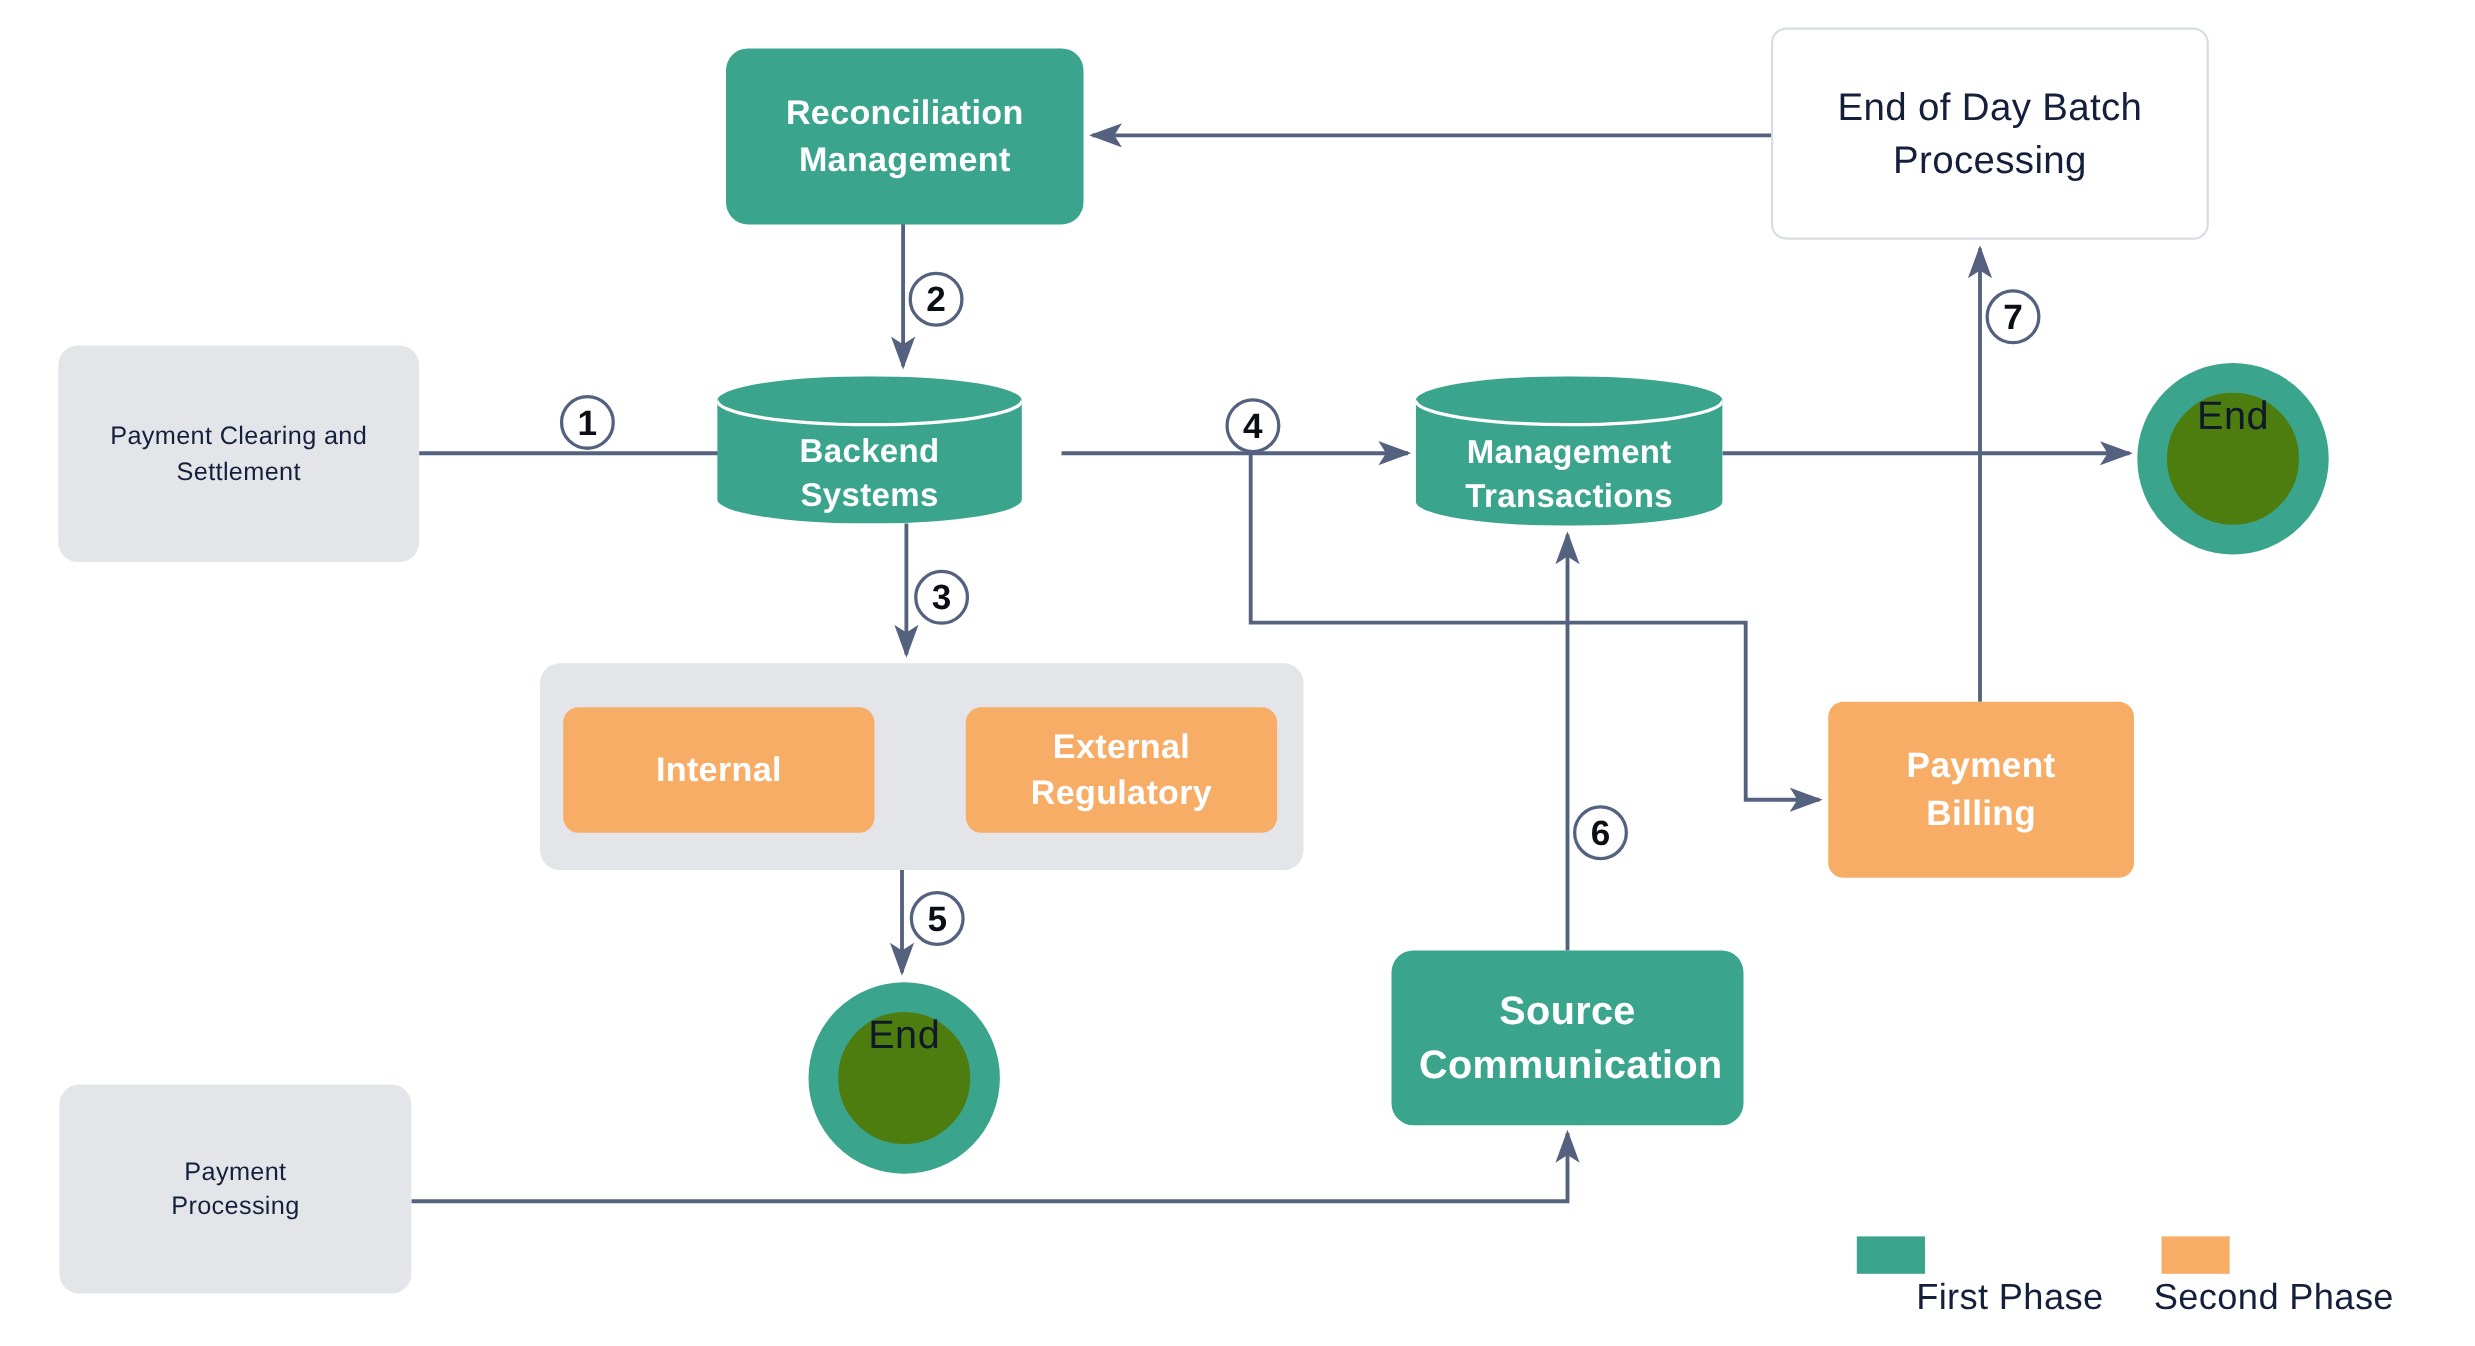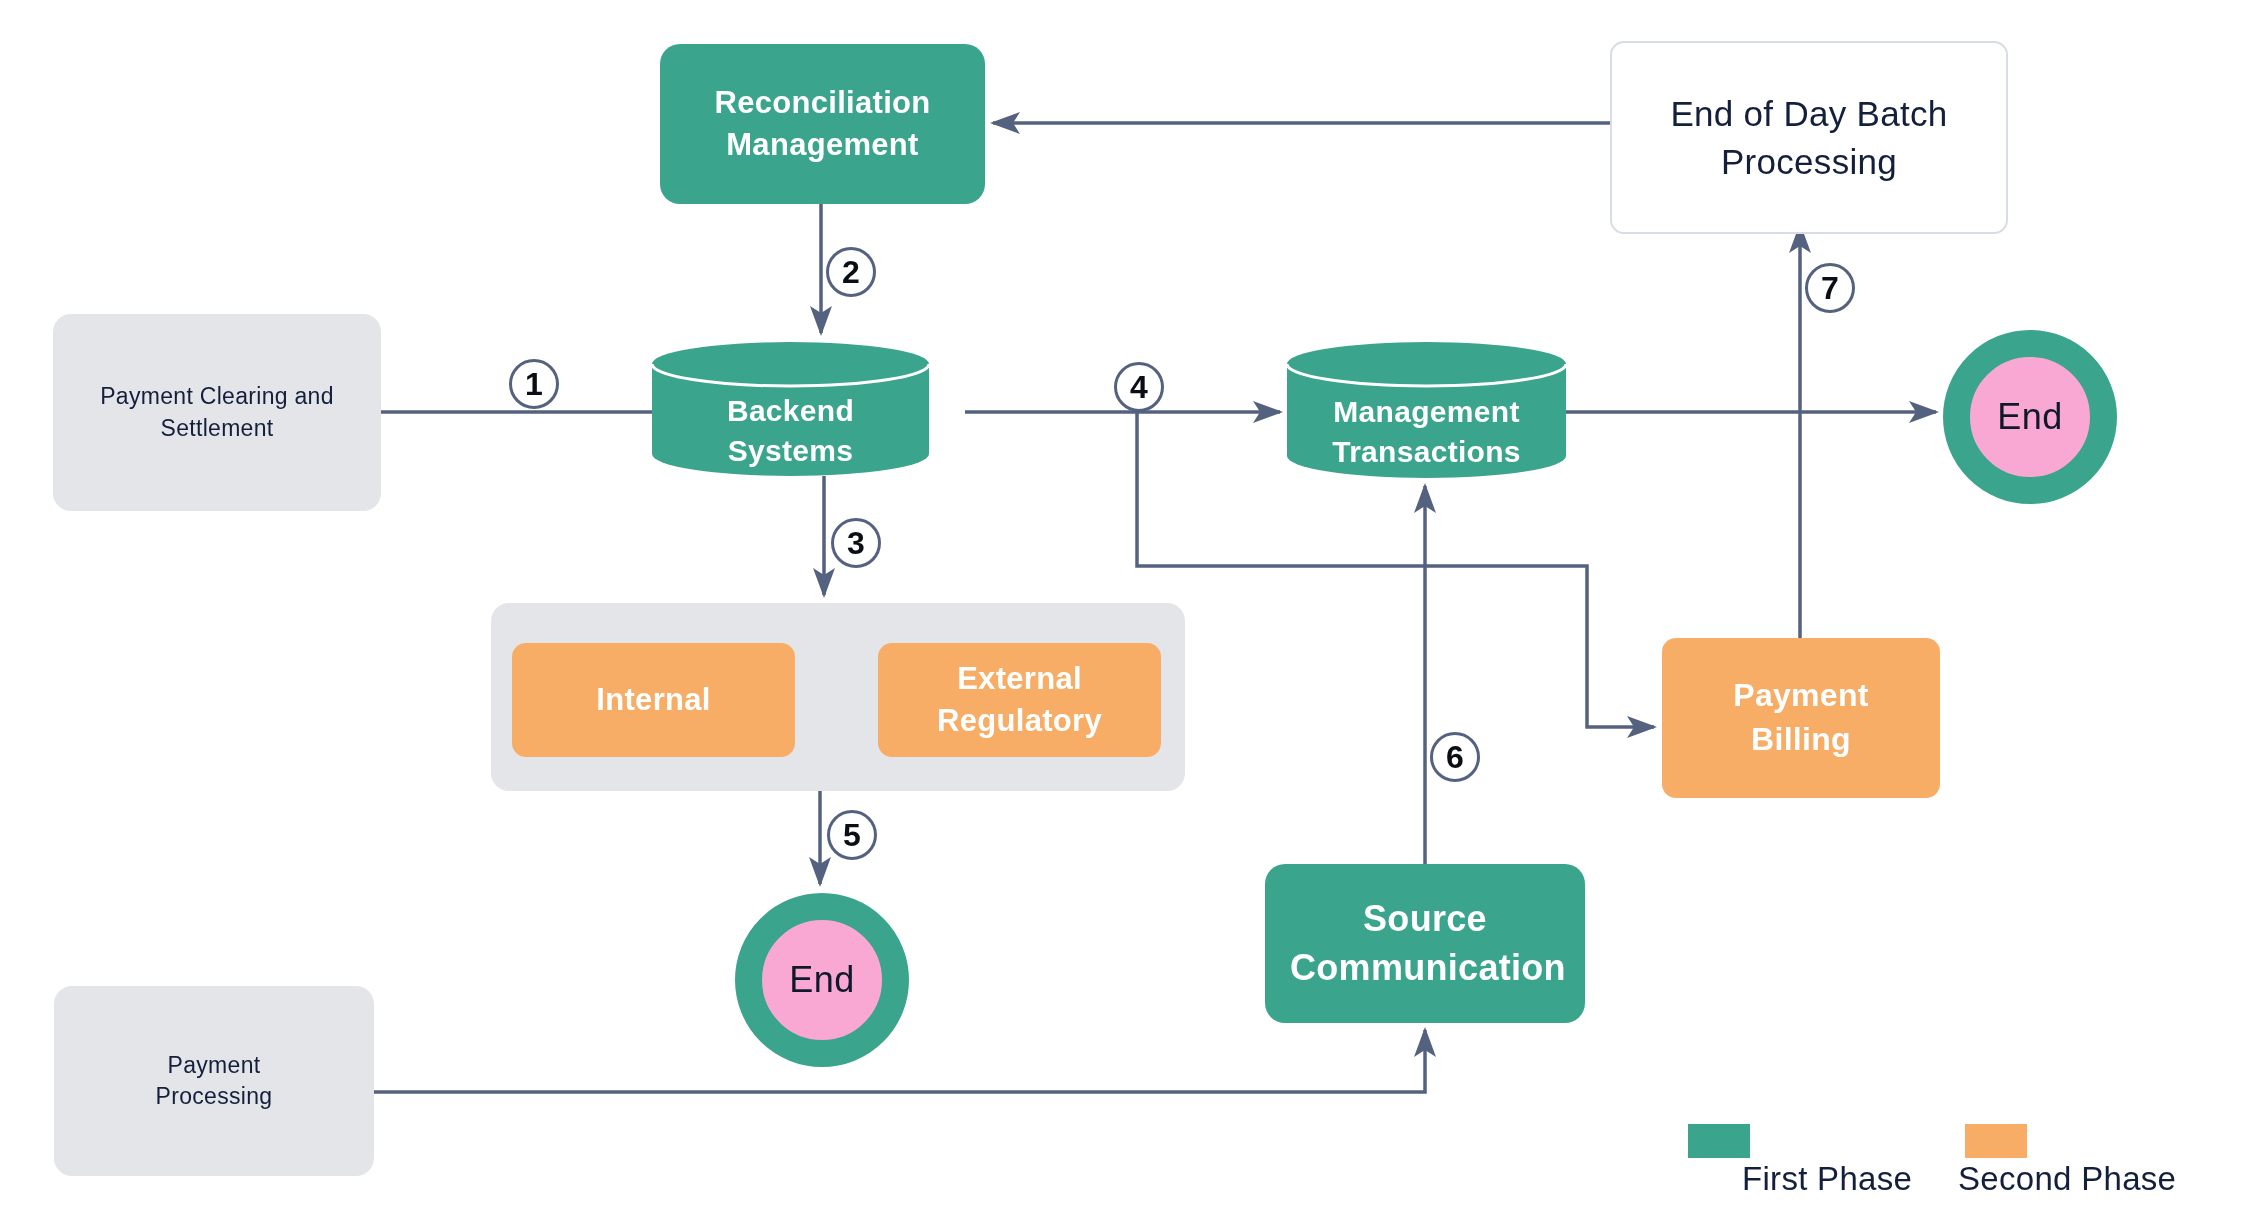--- a/index.html
+++ b/index.html
@@ -9,33 +9,33 @@
   }
   .wires{position:absolute;left:0;top:0;width:2250px;height:1224px;}
   .node{
     position:absolute;display:flex;align-items:center;justify-content:center;
     text-align:center;box-sizing:border-box;
   }
   .node .label{display:block;line-height:1.36;letter-spacing:.3px;}
   .teal-node{background:#3AA48D;color:#ffffff;border-radius:20px;font-weight:700;font-size:31px;}
   .orange-node{background:#F8AD67;color:#ffffff;border-radius:14px;font-weight:700;font-size:31px;}
   .gray-node{background:#E3E5E9;color:#141F3C;border-radius:18px;font-weight:400;font-size:23px;}
-  .white-node{background:#ffffff;border:2px solid #D8DDE4;border-radius:14px;color:#141F3C;font-weight:400;font-size:35px;margin-top:16px;}
+  .white-node{background:#ffffff;border:2px solid #D8DDE4;border-radius:14px;color:#141F3C;font-weight:400;font-size:35px;}
   .container-node{background:#E3E5E9;border-radius:18px;}
   .cyl{position:absolute;}
   .cyl svg{position:absolute;left:0;top:0;}
   .cyl .label{
     position:absolute;left:0;right:0;top:44px;bottom:0;
     display:flex;align-items:center;justify-content:center;
     color:#fff;font-weight:700;font-size:30px;line-height:1.35;text-align:center;letter-spacing:.3px;
   }
   .end-ring{
     position:absolute;width:174px;height:174px;border-radius:50%;
-    border:27px solid #3AA48D;background:#f9a8d4;box-sizing:border-box;
-    display:flex;align-items:center;justify-content:center;
+    border:27px solid #3AA48D;background:#4d7c0f;box-sizing:border-box;
+    display:flex;justify-content:center;
     color:#10182B;font-size:36px;letter-spacing:.5px;
   }
   .badge{
     position:absolute;width:50px;height:50px;border-radius:50%;box-sizing:border-box;
     background:#ffffff;border:3px solid #55627F;color:#0b0e14;
     font-weight:700;font-size:32px;display:flex;align-items:center;justify-content:center;
   }
   .legend-swatch{position:absolute;width:62px;height:34px;}
   .legend-label{position:absolute;color:#141F3C;font-size:33px;letter-spacing:.3px;}
 </style>

